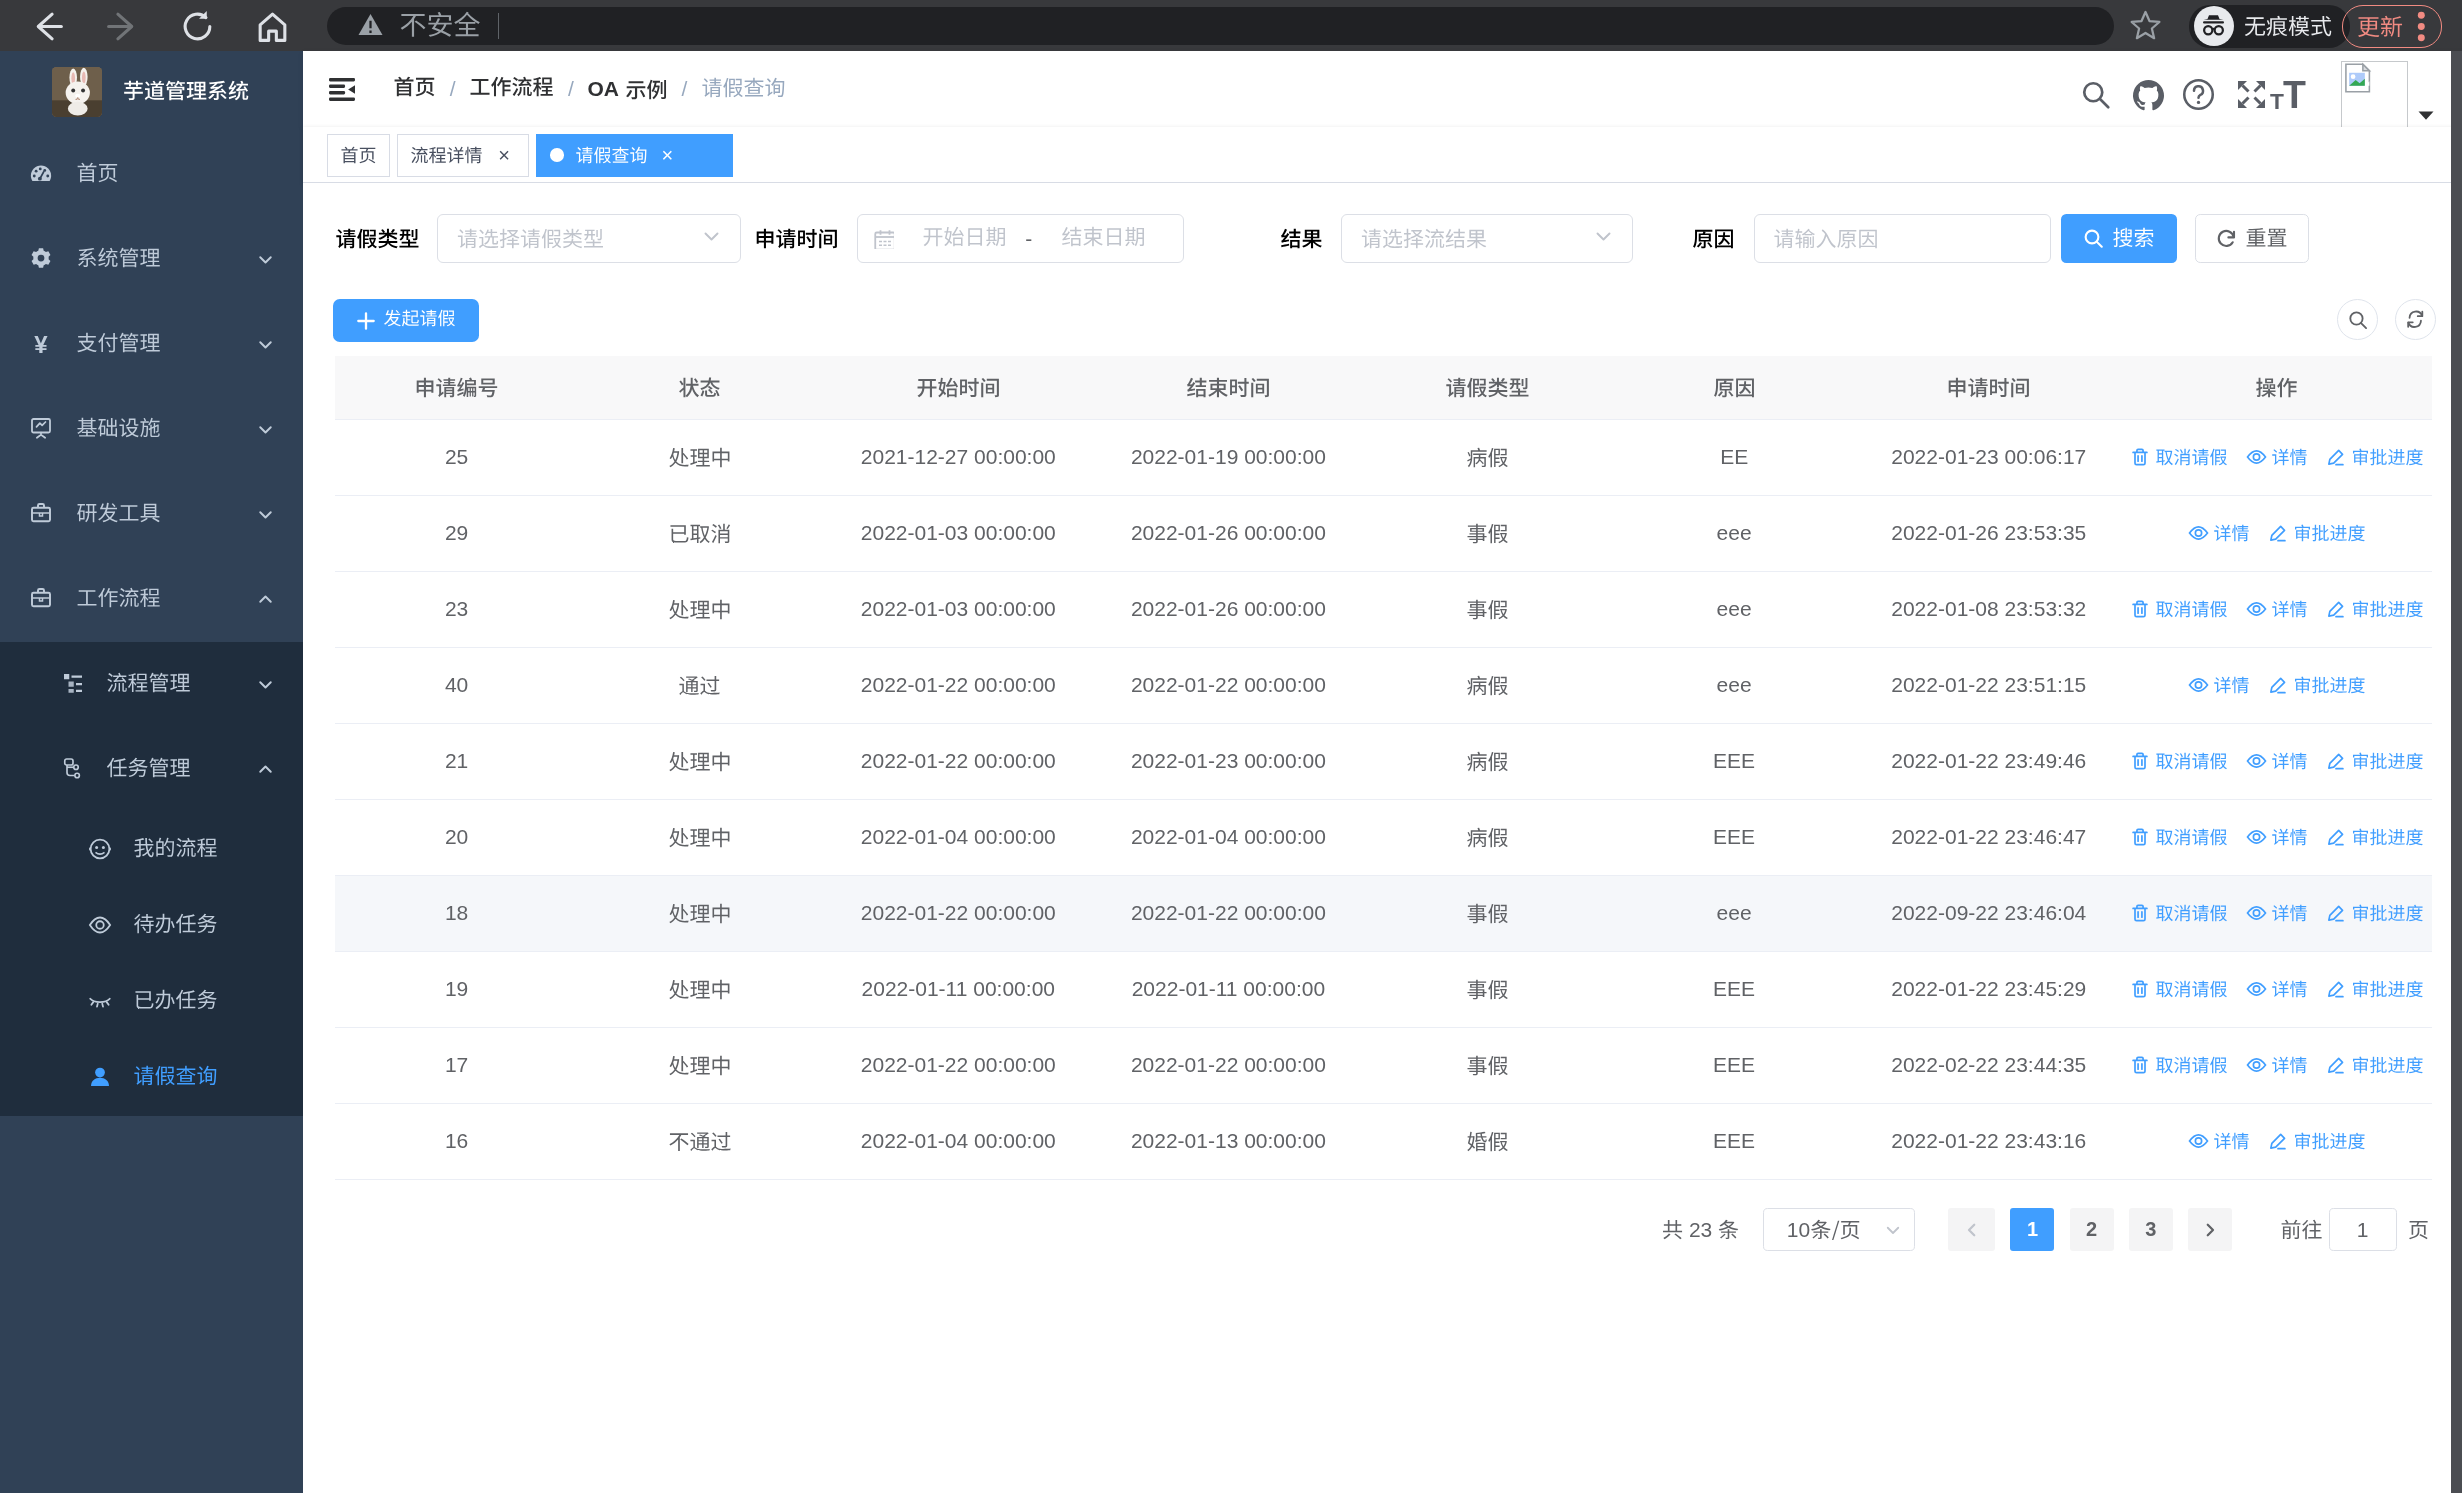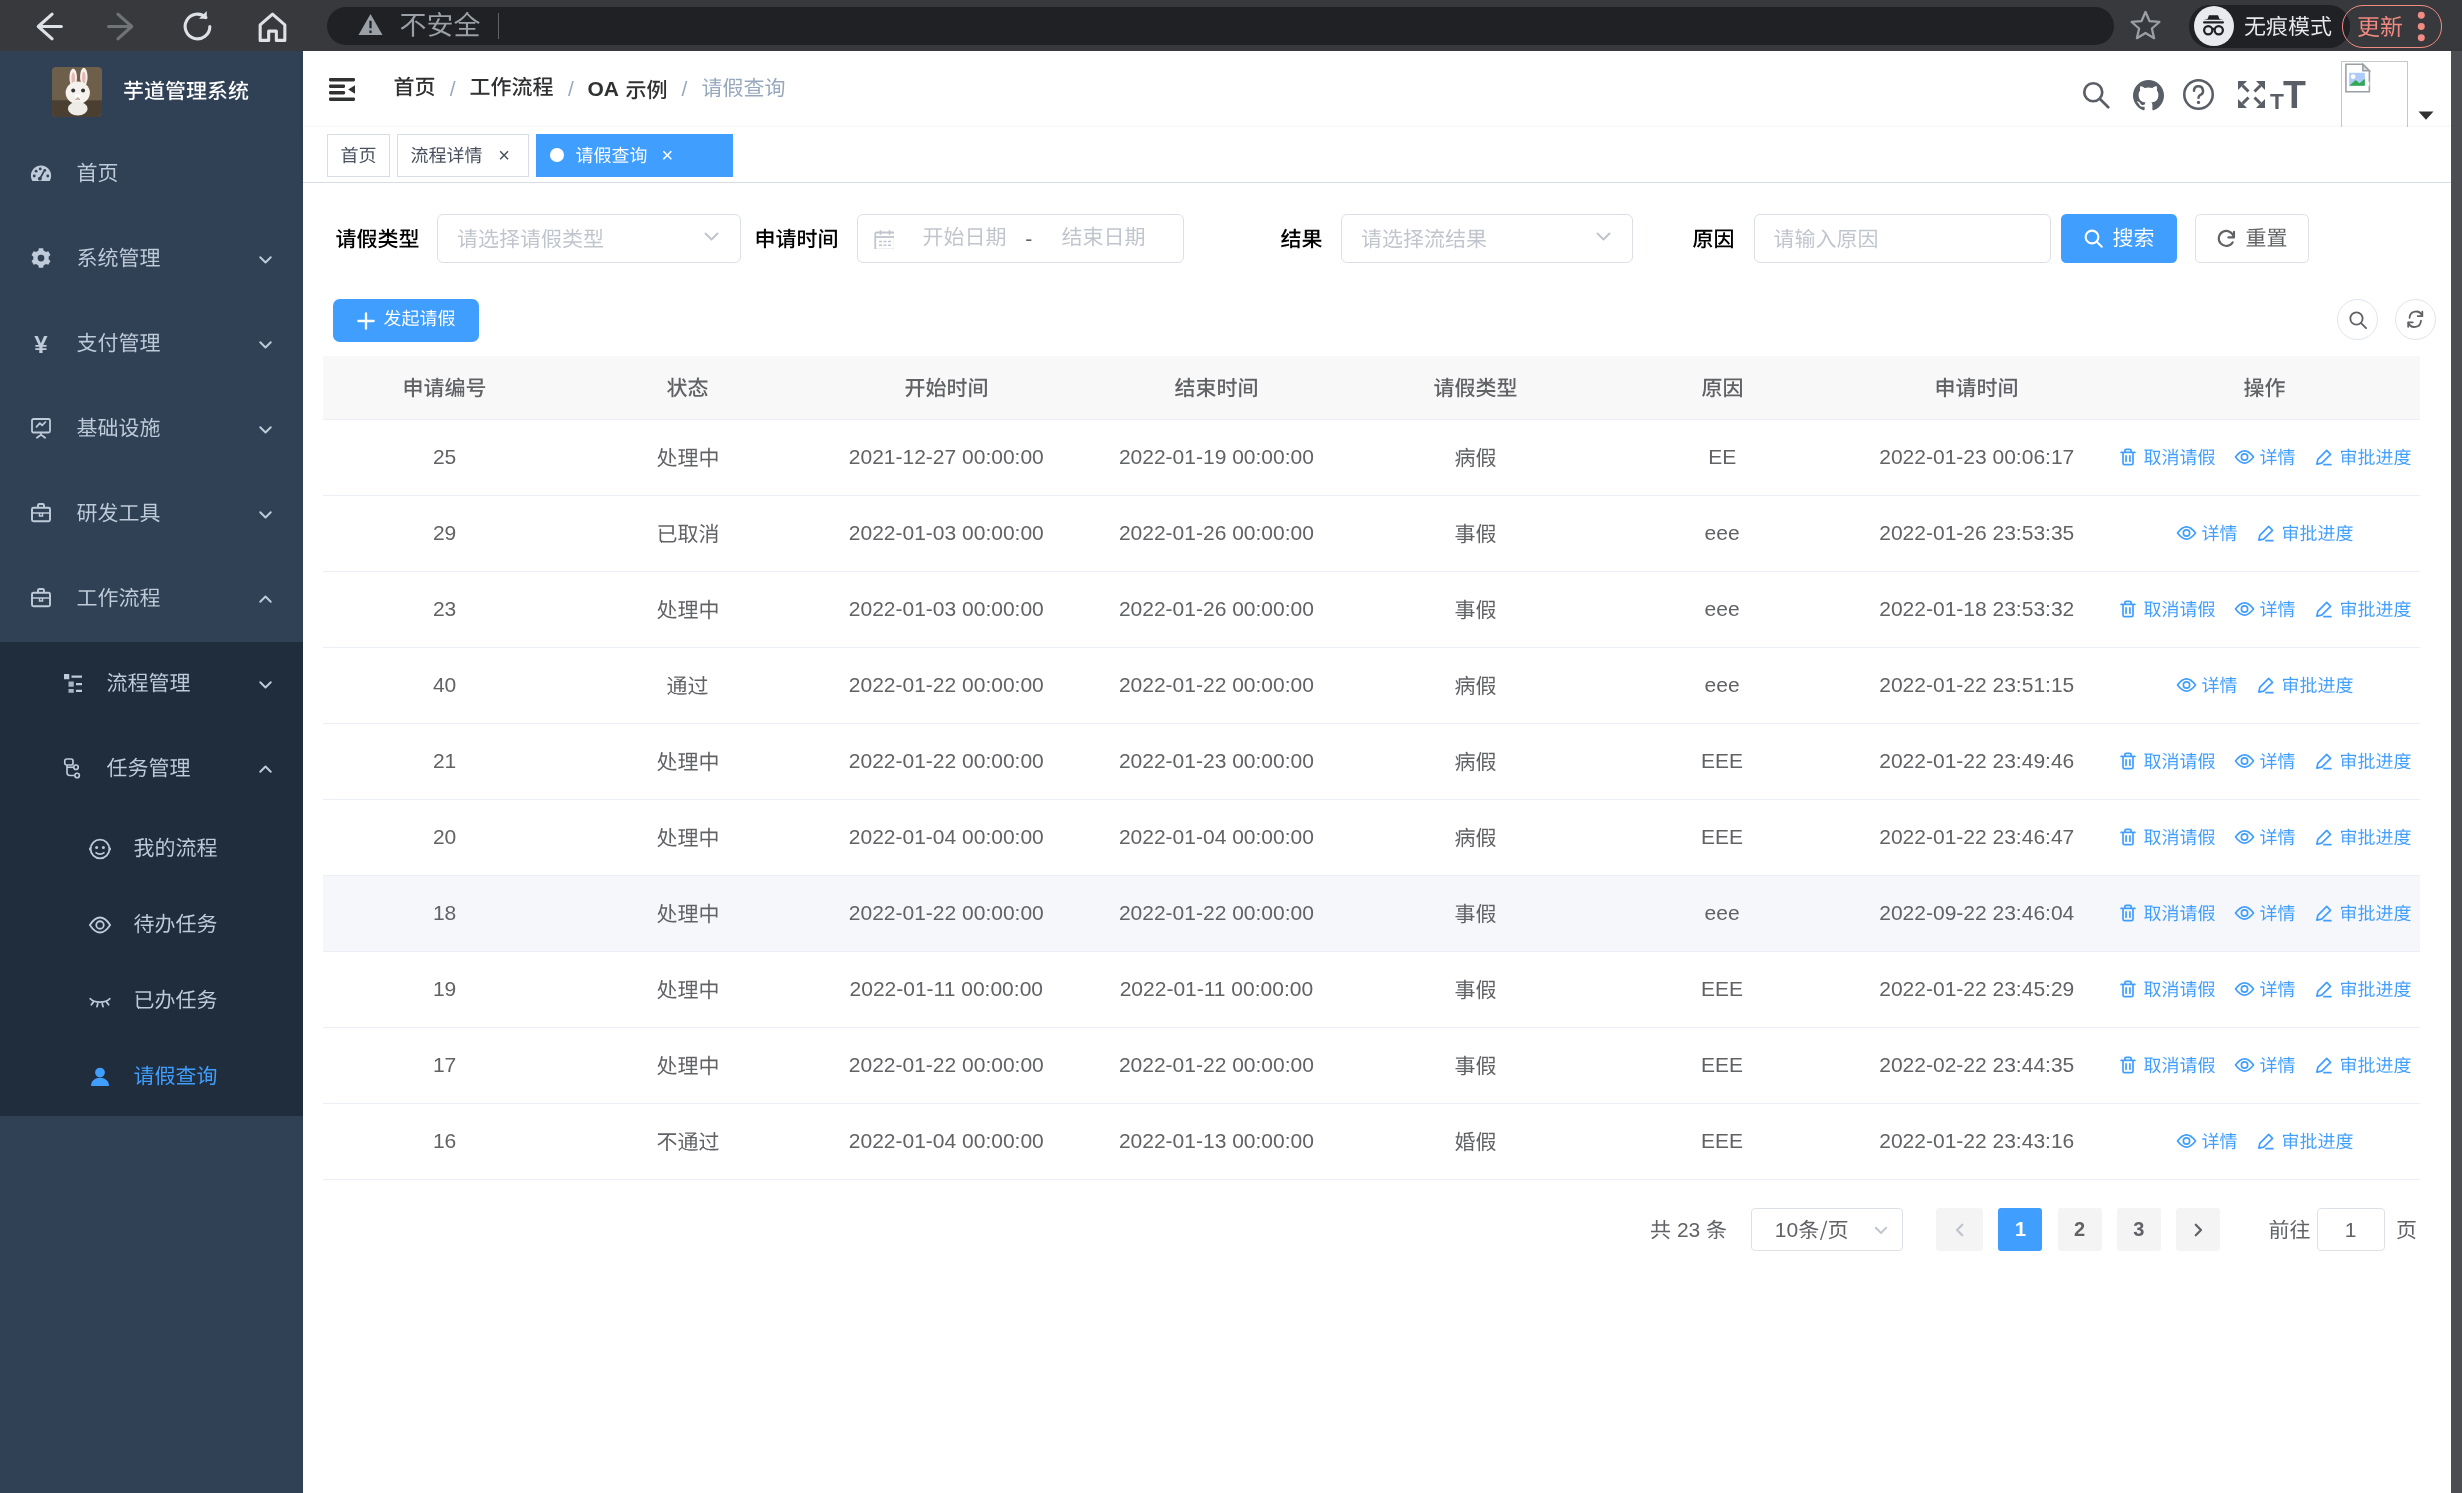--- a/index.html
+++ b/index.html
@@ -23,21 +23,21 @@
 .tag.on{background:#409eff;color:#fff;border-color:#409eff}
 .tagdot{width:13.7px;height:13.7px;border-radius:50%;background:#fff;margin-right:10.6px}
 .tagx{margin-left:7.6px;font-size:20px;line-height:1}
 #content{position:absolute;left:303px;top:183px;width:2160px;height:1310px;background:#fff}
 .fbox{border:1.5px solid #dcdfe6;border-radius:6px;background:#fff;display:flex;align-items:center;color:#c0c4cc;font-size:21px}
 .chev{margin-left:auto}
 
 .btn-primary{background:#409eff;color:#fff;border-radius:5.3px;display:flex;align-items:center;justify-content:center}
 .btn-plain{background:#fff;color:#606266;border:1.5px solid #dcdfe6;border-radius:5.3px;display:flex;align-items:center;justify-content:center}
 
-#tablewrap{position:absolute;left:20px;top:173px;width:2097px}
+#tablewrap{position:absolute;left:32px;top:173px;width:2097px}
 table.el{border-collapse:collapse;width:2097px;table-layout:fixed;font-size:21px;color:#606266}
 table.el th{background:#f8f8f9;height:63px;font-weight:normal;border-bottom:1.5px solid #ebeef5}
 table.el td{height:76px;border-bottom:1.5px solid #ebeef5;text-align:center}
 .cellflex{display:flex;align-items:center;justify-content:center}
 .alink{display:inline-flex;align-items:center;color:#409eff;font-size:18px}
 
 #pager{position:absolute;left:0;top:852px;width:2097px;height:43px;display:flex;align-items:center;justify-content:flex-end;color:#606266;font-size:21px}
 .pgitem{height:43px;min-width:44px;border-radius:3px;background:#f4f4f5;color:#606266;display:flex;align-items:center;justify-content:center;font-weight:bold;font-size:20px;margin:0 7.6px}
 </style></head>
 <body>
@@ -760,21 +760,21 @@
             <td>2022-01-26 00:00:00</td>
 <td>
               <div class="cellflex">
                 <svg class="z" style="width:43px;height:21px;" viewBox="0 -880 2000 1000">
                   <use href="#R4e8b" x="0"></use>
                   <use href="#R5047" x="1000"></use>
                 </svg>
               </div>
             </td>
 <td>eee</td>
-            <td>2022-01-18 23:53:32</td>
+            <td>2022-01-08 23:53:32</td>
 <td>
               <div class="cellflex">
                 <span class="alink" style="">
                   <svg style="width:20px;height:20px;" viewBox="0 0 26 26" fill="none">
                     <path d="M4 7 h18 M9 7 V4.5 a1.5 1.5 0 0 1 1.5-1.5 h5 A1.5 1.5 0 0 1 17 4.5 V7 M6.5 7 V21 a2 2 0 0 0 2 2 h9 a2 2 0 0 0 2-2 V7" stroke="#409eff" stroke-width="2.2" fill="none" stroke-linecap="round"></path>
                     <path d="M10.5 11.5 v7 M15.5 11.5 v7" stroke="#409eff" stroke-width="2.2" stroke-linecap="round"></path>
                   </svg>
                   <span style="margin-left:4.6px"></span>
                   <svg class="z" style="width:73px;height:18px;" viewBox="0 -880 4000 1000">
                     <use href="#R53d6" x="0"></use>

